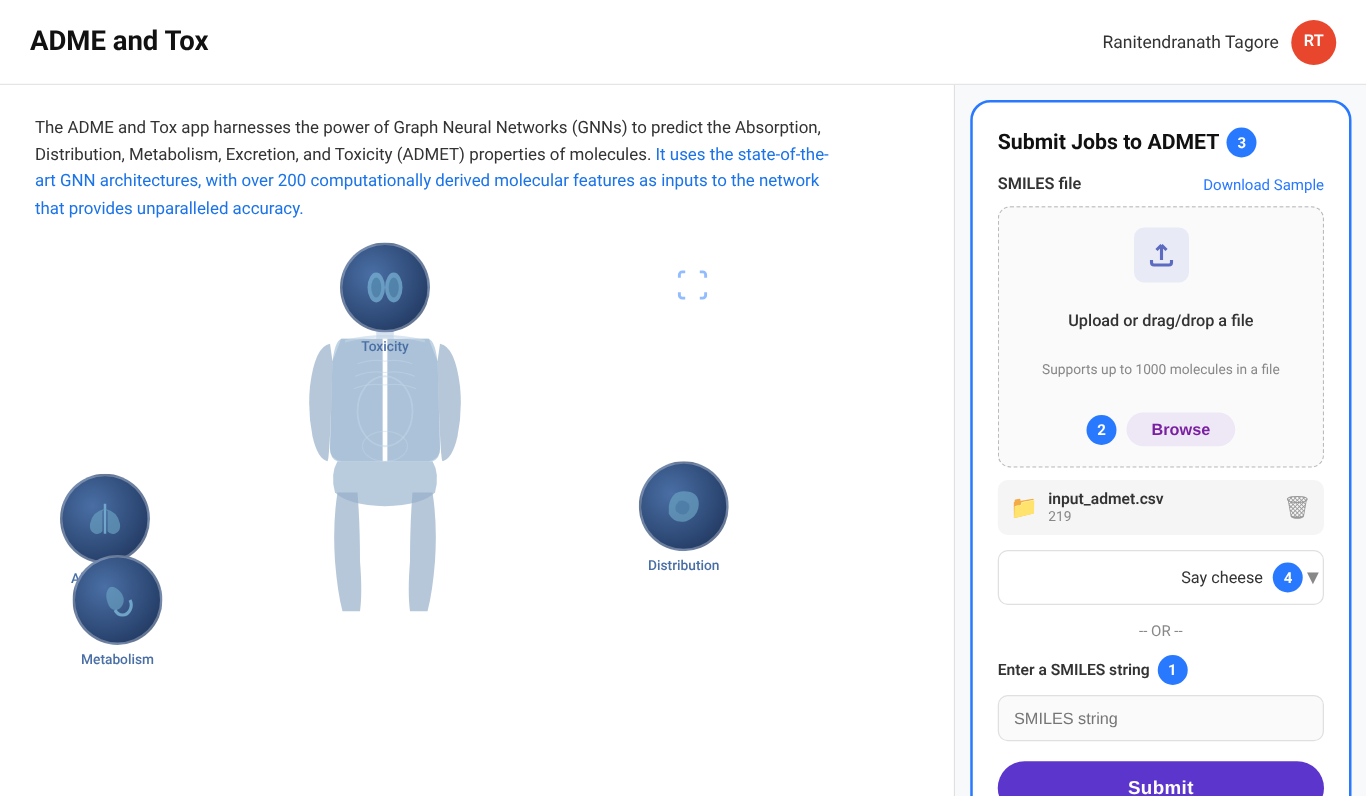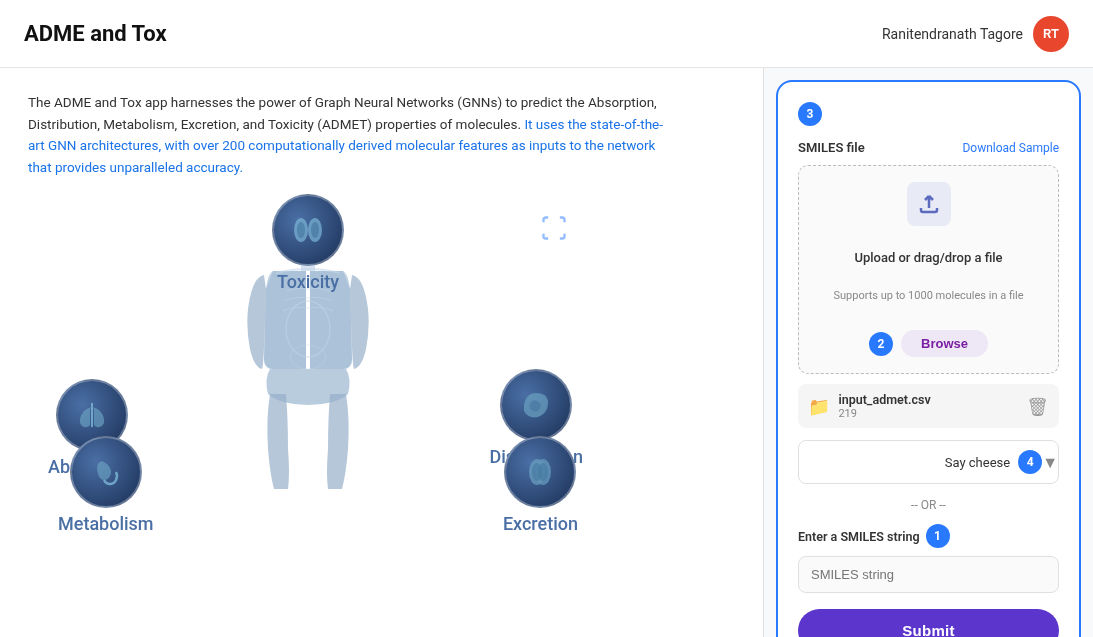--- a/index.html
+++ b/index.html
@@ -106,21 +106,21 @@
       justify-content: center;
       overflow: hidden;
       border: 2px solid rgba(255,255,255,0.3);
     }
     .organ-circle svg {
       width: 48px;
       height: 48px;
       opacity: 0.85;
     }
     .organ-label {
-      font-size: 18px;
+      font-size: 11px;
       color: #4a6fa5;
       font-weight: 500;
     }
 
     
     .node-toxicity { top: 10px; left: 50%; transform: translateX(-50%); }
     
     .node-absorption { top: 180px; left: 30px; }
     
     .node-distribution { top: 170px; right: 10px; }
@@ -468,41 +468,30 @@
         <div class="organ-circle">
           <svg viewBox="0 0 48 48" fill="none">
 
             <path d="M16 16 Q14 20 16 26 Q18 32 22 32 Q26 32 28 28 Q30 24 28 20 Q26 16 22 14 Q18 12 16 16 Z" fill="#6aa0c0" opacity="0.8"></path>
             <path d="M22 32 Q24 36 28 36 Q32 36 34 32 Q36 28 34 24" fill="none" stroke="#7ab3d4" stroke-width="2.5"></path>
           </svg>
         </div>
         <span class="organ-label">Metabolism</span>
       </div>
 
-      <div class="organ-node node-excretion" style="position:absolute; bottom:0px; right:10px; display:flex; flex-direction:column; align-items:center; gap:5px;">
-        <div class="organ-circle">
-          <svg viewBox="0 0 48 48" fill="none">
-
-            <ellipse cx="21" cy="24" rx="8" ry="13" fill="#6aa0c0" opacity="0.85"></ellipse>
-            <ellipse cx="27" cy="24" rx="8" ry="13" fill="#6aa0c0" opacity="0.8"></ellipse>
-            <ellipse cx="21" cy="24" rx="5" ry="9" fill="#4a7fa5" opacity="0.65"></ellipse>
-            <ellipse cx="27" cy="24" rx="5" ry="9" fill="#4a7fa5" opacity="0.65"></ellipse>
-          </svg>
-        </div>
-        <span class="organ-label">Excretion</span>
-      </div>
 
     </div>
   </div>
 
   <div class="right-panel">
     <div class="submit-card">
 
       
       <div class="submit-card-title">
+        <span>Submit Jobs to ADMET</span>
         <span class="step-badge">3</span>
       </div>
 
       
       <div class="smiles-file-row">
         <span class="smiles-file-label">SMILES file</span>
         <a class="download-sample">Download Sample</a>
       </div>
 
       

